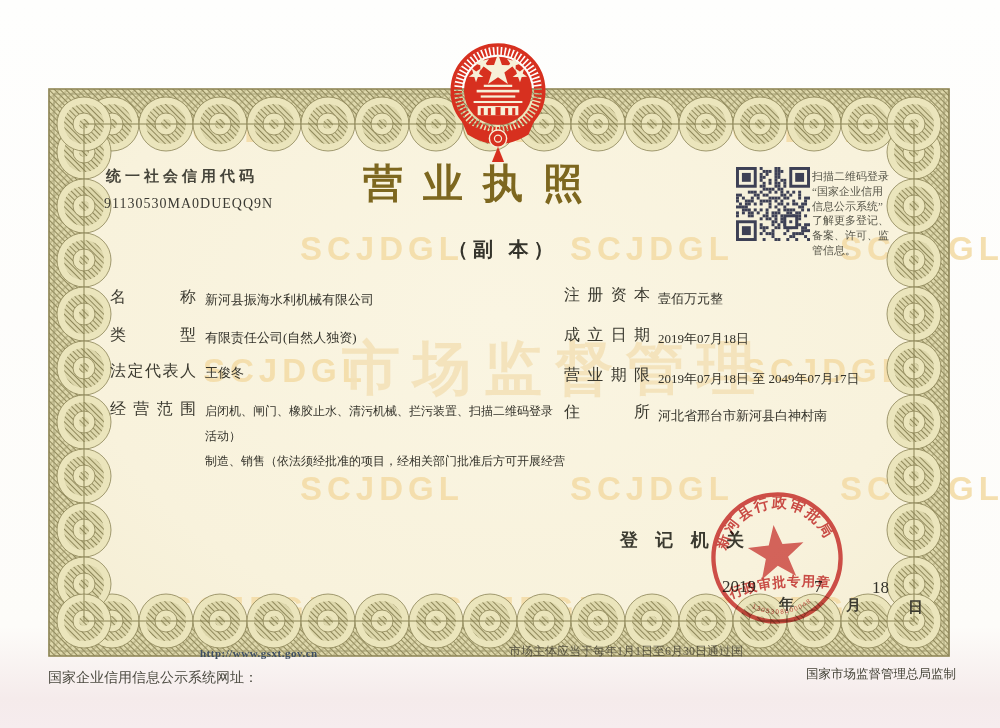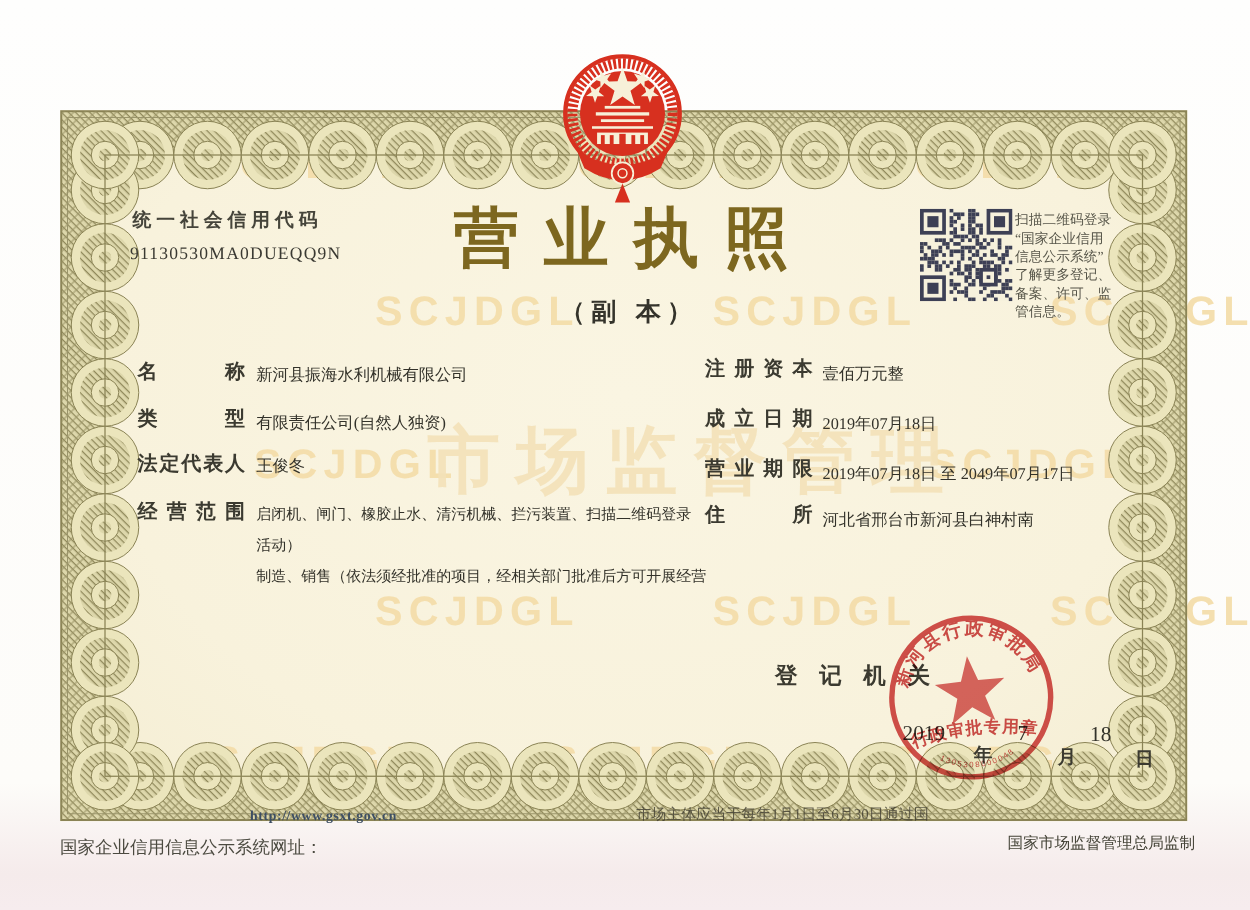--- a/index.html
+++ b/index.html
@@ -15,25 +15,25 @@
   .wm-big{position:absolute;left:342px;top:330px;z-index:1;font-size:58px;letter-spacing:13px;
     font-weight:bold;color:rgba(243,225,184,.9);white-space:nowrap;font-family:"Liberation Serif",serif;}
   .emblem{position:absolute;left:447px;top:40px;z-index:5;}
   .qr{position:absolute;left:736px;top:167px;z-index:4;}
   .qr-caption{position:absolute;left:812px;top:169px;z-index:4;font-size:11px;line-height:14.8px;
     color:#565549;font-family:"Liberation Serif",serif;white-space:nowrap;}
   .credit-label{position:absolute;left:106px;top:167px;z-index:4;font-size:15px;letter-spacing:4px;
     font-weight:bold;color:#45443a;white-space:nowrap;}
   .credit-code{position:absolute;left:104px;top:196px;z-index:4;font-size:14px;letter-spacing:1px;
     color:#3a3932;font-family:Liberation Serif, serif;white-space:nowrap;text-align:right;}
-  .title{position:absolute;left:363px;top:156px;z-index:4;font-size:52px;font-weight:bold;
+  .title{position:absolute;left:363px;top:156px;z-index:4;font-size:40px;font-weight:bold;
     letter-spacing:20px;color:#7d671f;white-space:nowrap;}
   .subtitle{position:absolute;left:448px;top:236px;z-index:4;font-size:20px;letter-spacing:5px;
     font-weight:600;color:#34332b;white-space:nowrap;}
-  .fl{position:absolute;z-index:4;font-weight:bold;font-size:16px;color:#3b3a30;width:86px;
+  .fl{position:absolute;z-index:4;font-weight:normal;font-size:16px;color:#3b3a30;width:86px;
     text-align:justify;text-align-last:justify;text-justify:inter-character;white-space:normal;}
   .fv{position:absolute;z-index:4;font-size:13px;color:#33322a;font-family:"Liberation Serif",serif;white-space:nowrap;}
   .scope-line{height:25px;line-height:25px;white-space:nowrap;font-size:12px;}
   .reg-label{position:absolute;left:620px;top:528px;z-index:4;width:124px;font-weight:bold;
     font-size:18px;color:#3b3a30;text-align:justify;text-align-last:justify;text-justify:inter-character;}
   .dn{position:absolute;z-index:6;font-size:17px;color:#33322a;font-family:"Liberation Serif",serif;}
   .du{position:absolute;z-index:6;font-size:15px;font-weight:bold;color:#3b3a30;}
   .stamp{position:absolute;left:700px;top:481px;z-index:7;transform:rotate(-6deg);
     mix-blend-mode:multiply;opacity:.92;}
   .f-url{position:absolute;left:200px;top:647px;z-index:4;font-size:11px;letter-spacing:.5px;

